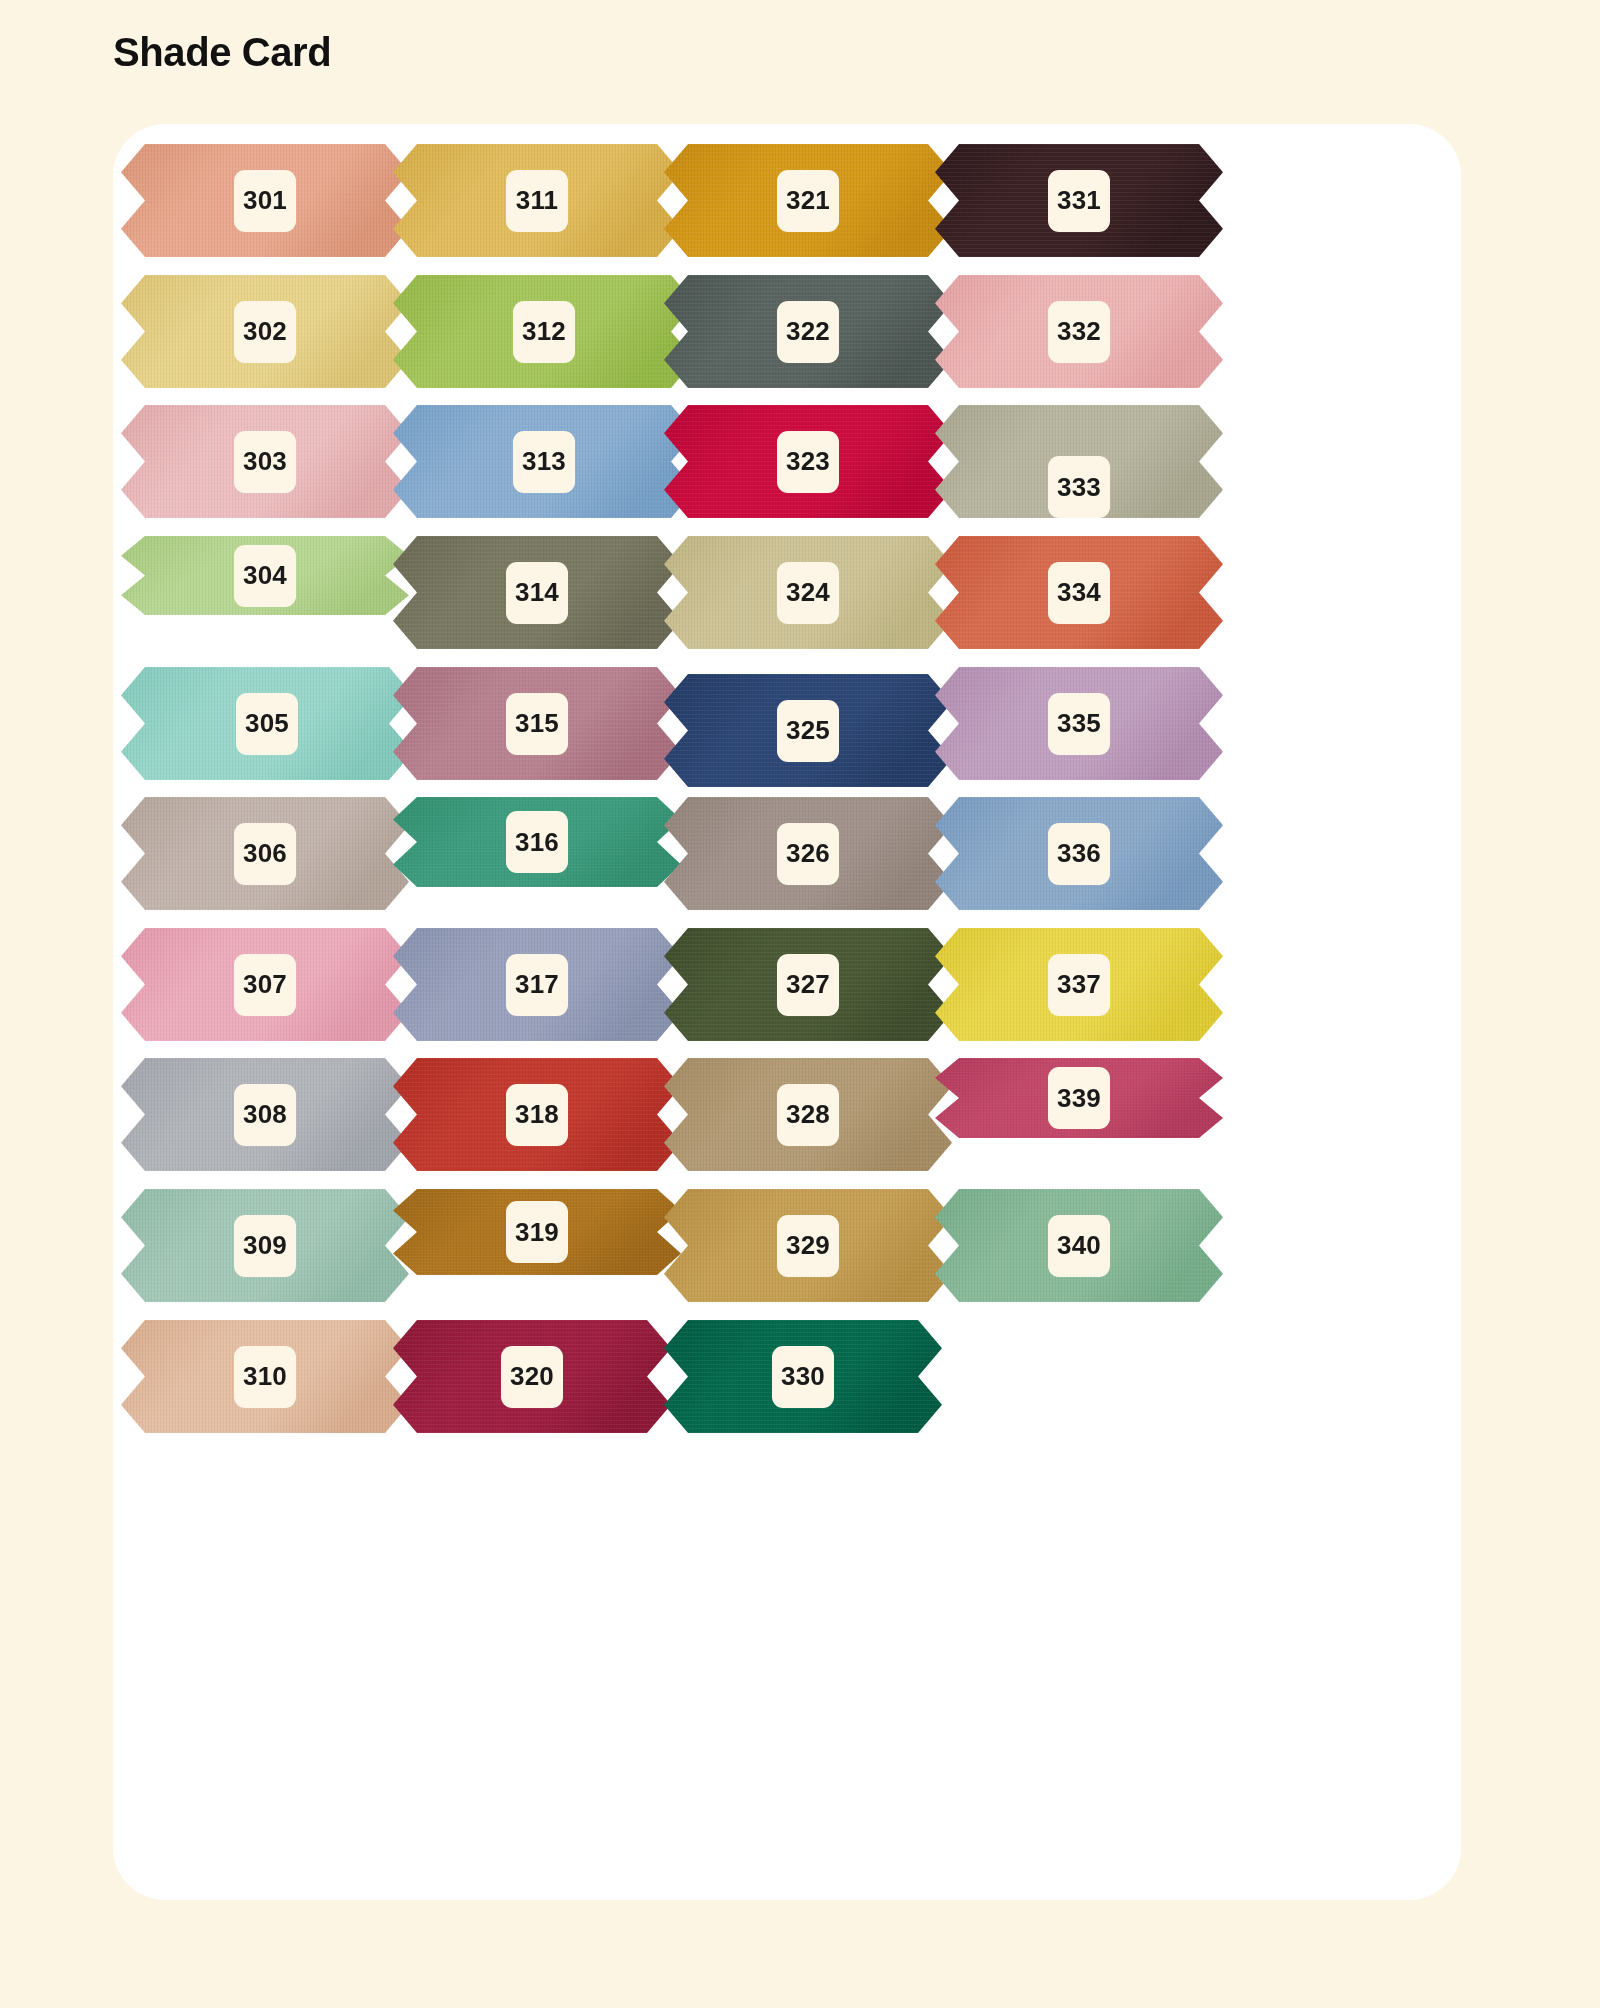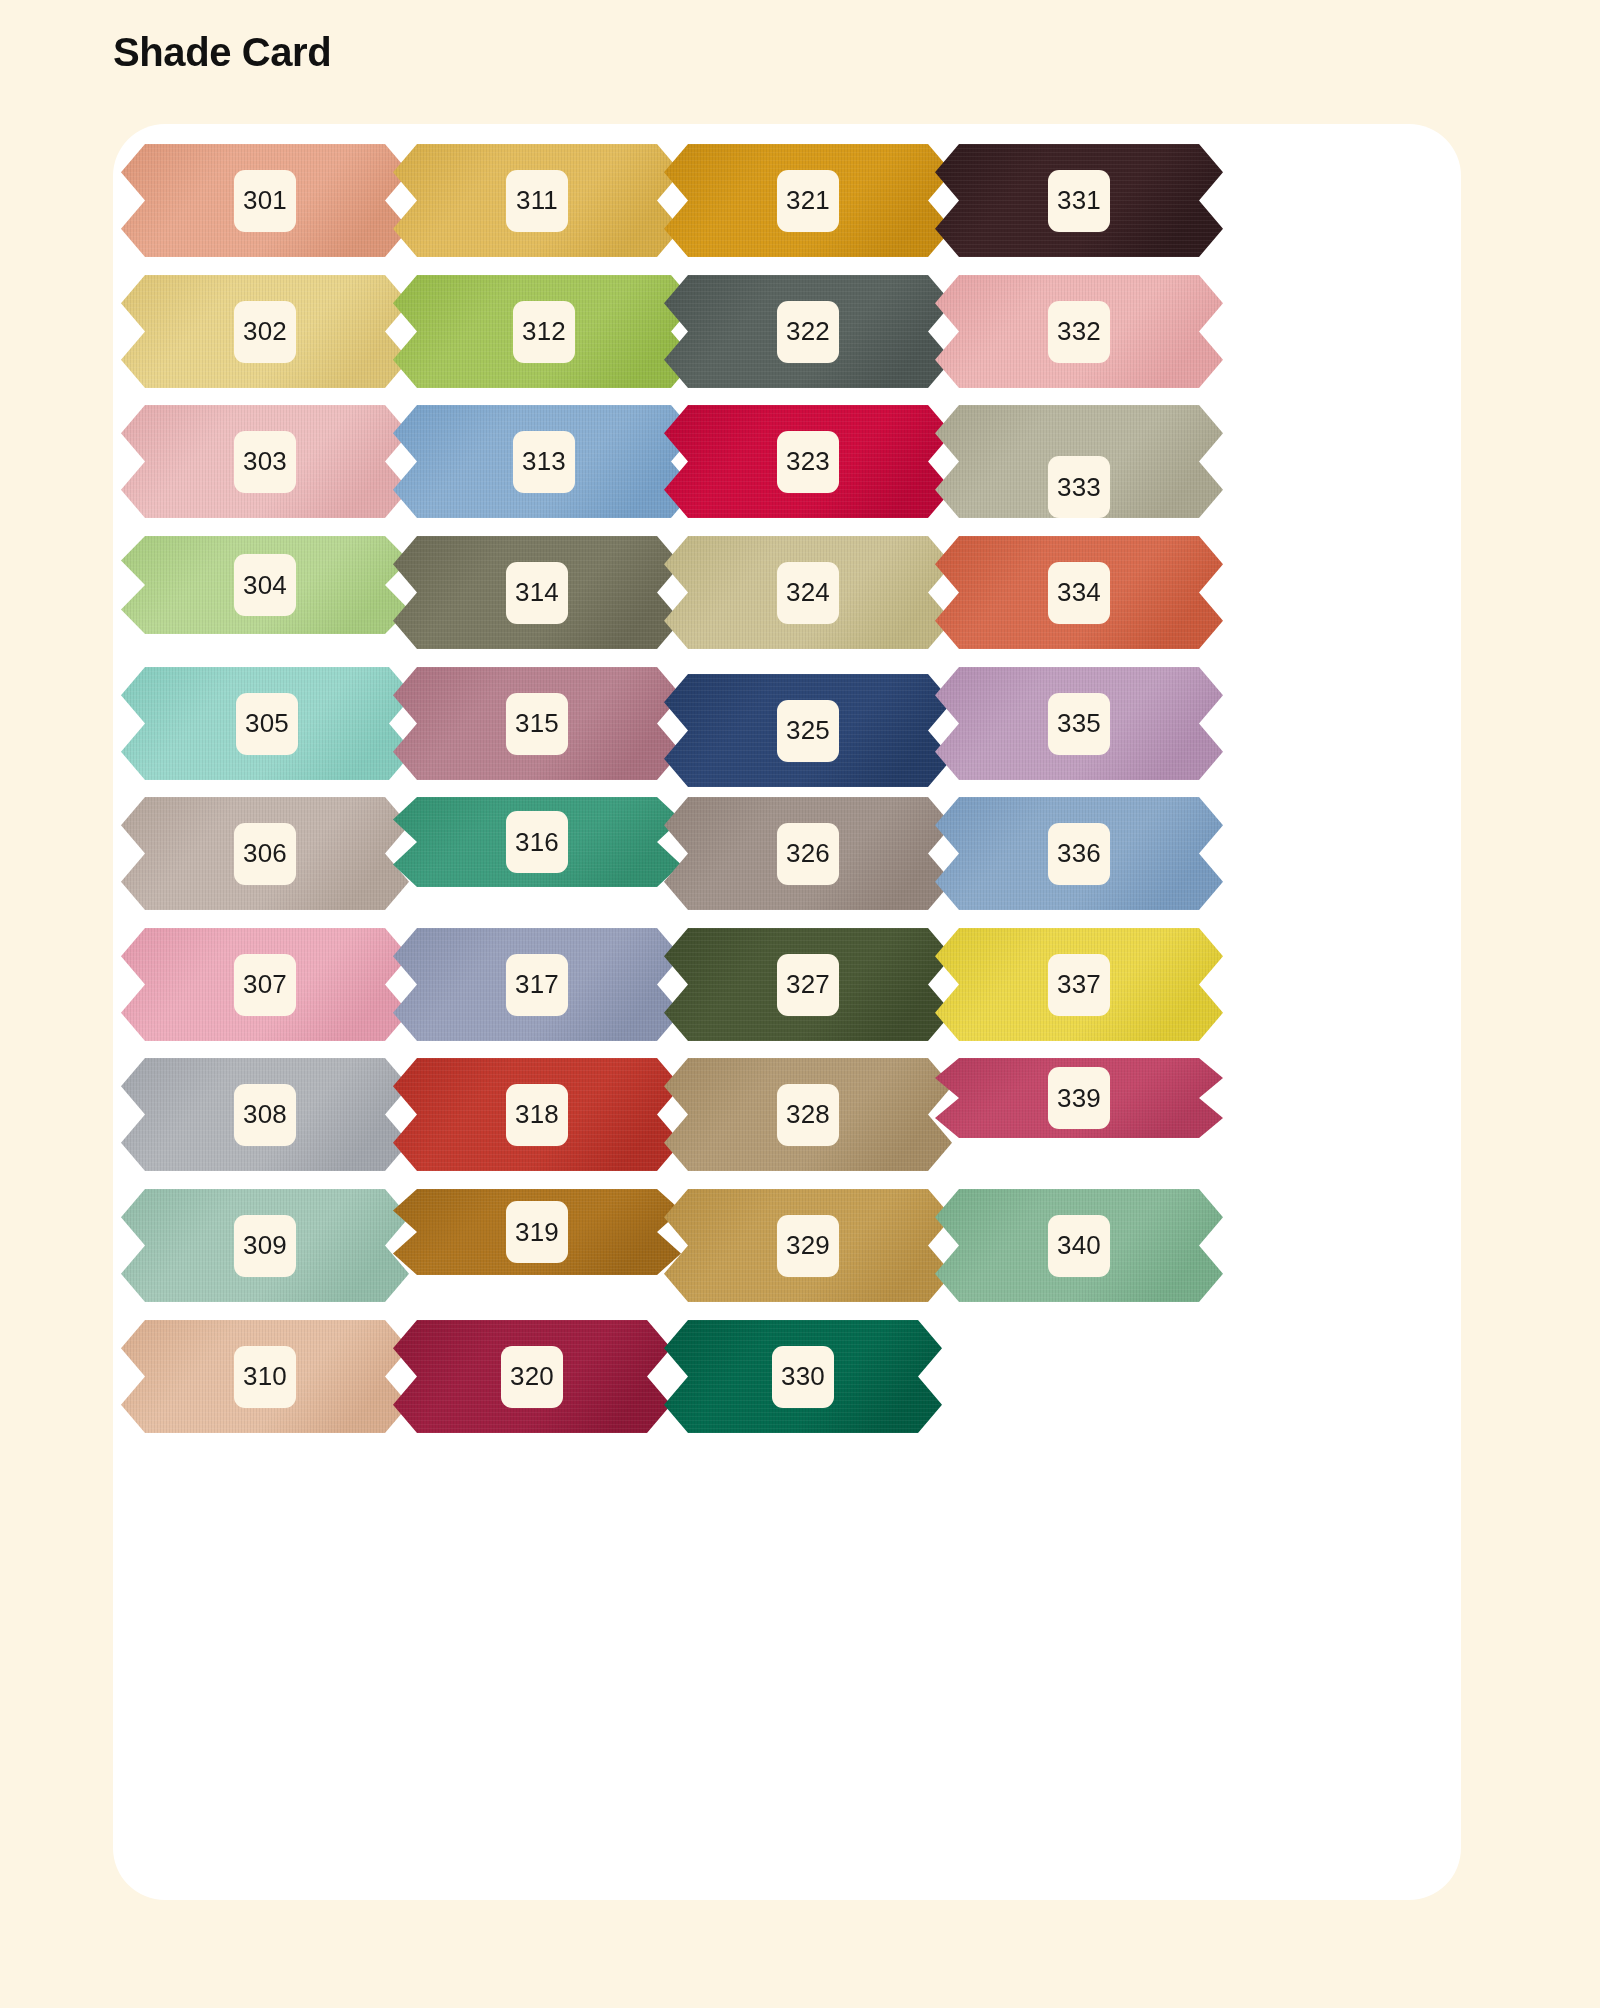--- a/index.html
+++ b/index.html
@@ -80,21 +80,21 @@
     position: relative;
     z-index: 3;
     background: #fdf6e6;
     border-radius: 11px;
     min-width: 62px;
     height: 62px;
     display: flex;
     align-items: center;
     justify-content: center;
     font-size: 26px;
-    font-weight: 400;
+    font-weight: 700;
     color: #1a1a1a;
     letter-spacing: 0.2px;
     padding: 0 6px;
   }
 </style>
 </head>
 <body>
 
 <div id="page-root">
 
@@ -176,21 +176,21 @@
                 </clipPath>
               </defs>
               <path d="M 24 0 L 264 0 L 288 28.25 L 264 56.5 L 288 84.75 L 264 113 L 24 113 L 0 84.75 L 24 56.5 L 0 28.25 L 24 0 Z" fill="url(#g0_2)"></path>
               <g clip-path="url(#f0_2)">
                 <rect width="288" height="113" fill="url(#p0_2)"></rect>
               </g>
             </svg>
           </div>
           <div class="swatch-label">303</div>
         </div>
-        <div class="swatch" style="left: 8px; top: 412px; width: 288px; height: 98px;">
+        <div class="swatch" style="left: 8px; top: 412px; width: 288px; height: 79px;">
           <div class="swatch-fabric">
             <svg viewBox="0 0 288 113" preserveAspectRatio="none">
               <defs>
                 <linearGradient id="g0_3" x1="0" y1="0" x2="1" y2="0.35">
                   <stop offset="0%" stop-color="#a7cb7e"></stop>
                   <stop offset="38%" stop-color="#b9d894"></stop>
                   <stop offset="72%" stop-color="#b9d894"></stop>
                   <stop offset="100%" stop-color="#a7cb7e"></stop>
                 </linearGradient>
                 <pattern id="p0_3" width="3" height="4" patternUnits="userSpaceOnUse">

